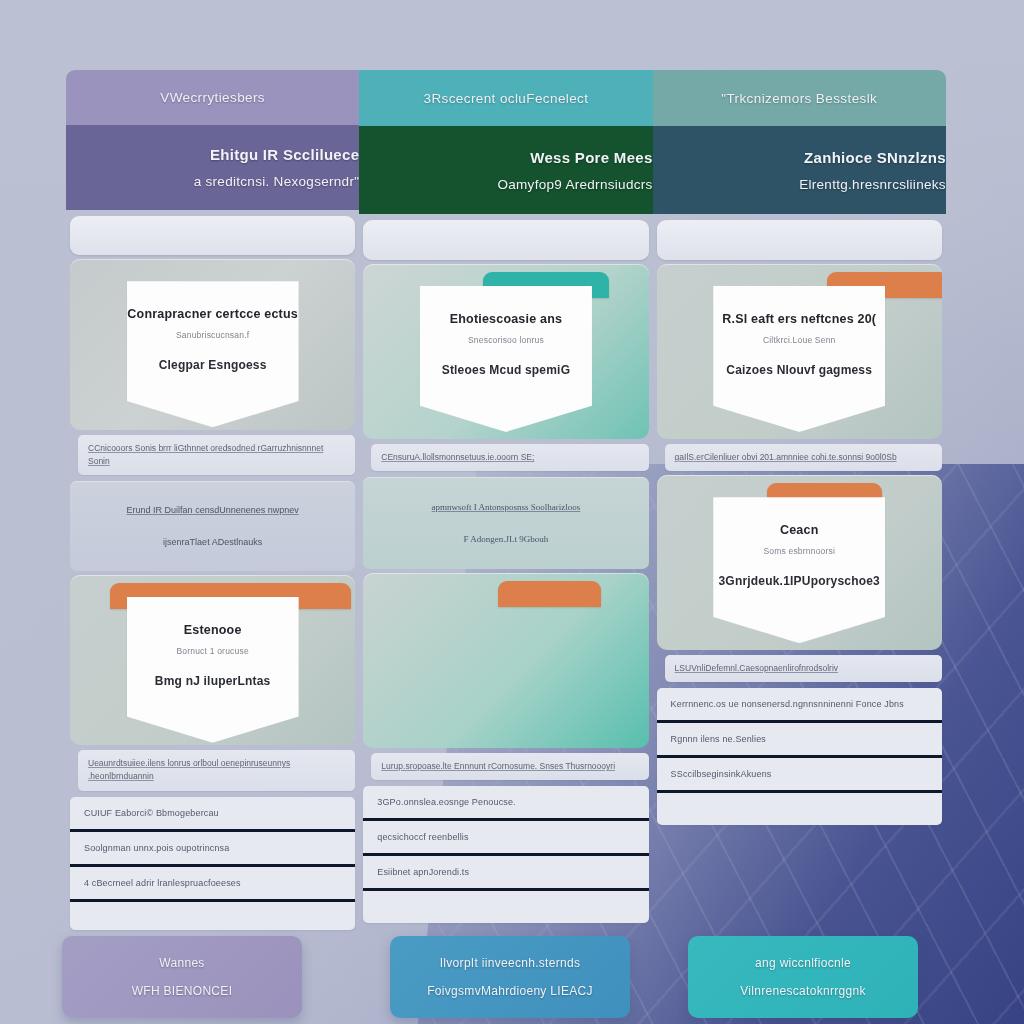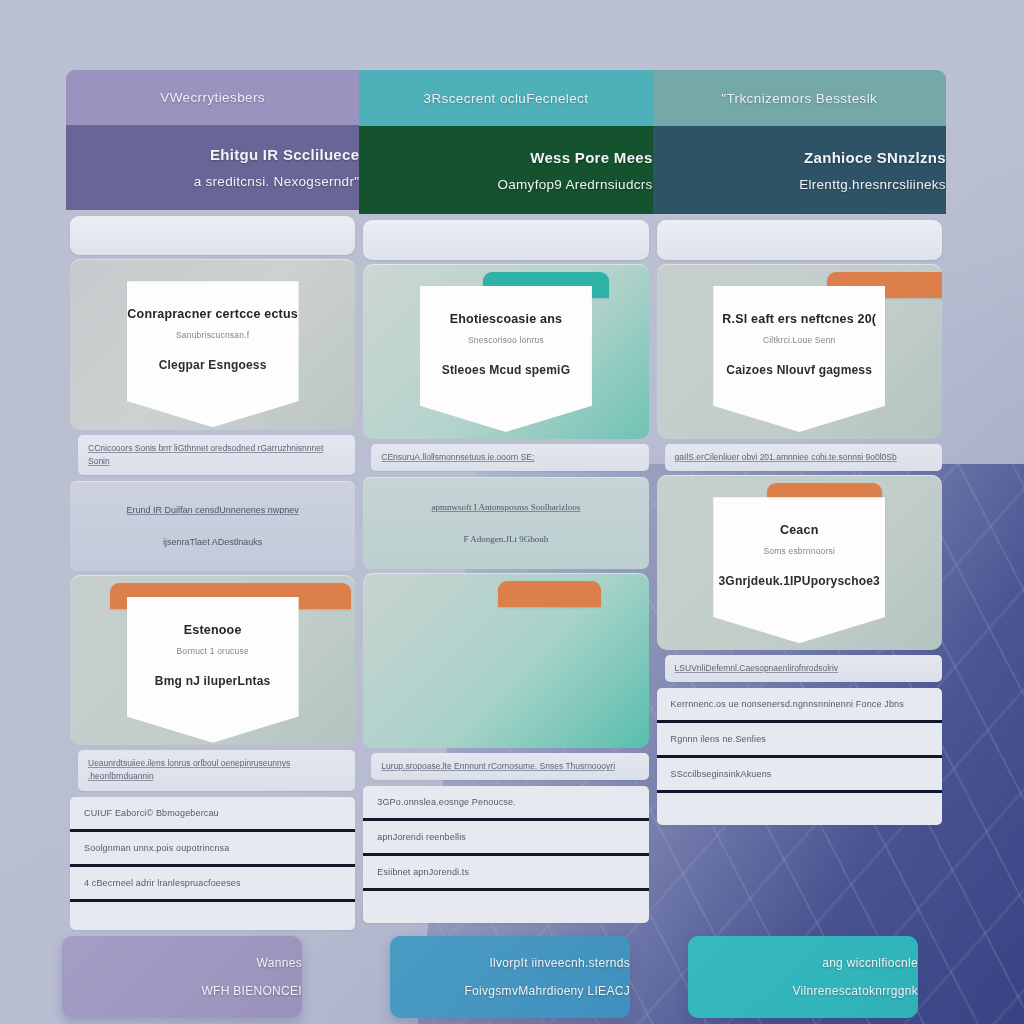--- a/index.html
+++ b/index.html
@@ -139,21 +139,21 @@
     padding:11px 14px;font-size:9px;color:#535a6b;letter-spacing:.15px;
     border-bottom:3px solid #0f172a;filter:blur(.35px);
   }
   .list .row:last-child{border-bottom:none;}
   .list .row.empty{height:14px;padding:9px 14px;}
 
   
   .footers{position:absolute;left:0;top:866px;width:880px;height:92px;}
   .fbtn{
     position:absolute;top:0;height:82px;border-radius:10px;
-    display:flex;flex-direction:column;align-items:flex-end;justify-content:center;gap:14px;
+    display:flex;flex-direction:column;align-items:center;justify-content:center;gap:14px;
     color:#f0f2f8;text-shadow:0 1px 2px rgba(0,0,0,.3);
     box-shadow:0 5px 11px rgba(60,70,110,.25);
     filter:blur(.3px);
   }
   .fbtn .b1{font-size:12px;letter-spacing:.3px;}
   .fbtn .b2{font-size:12px;letter-spacing:.3px;}
   .fbtn.f1{left:-4px;width:240px;background:linear-gradient(135deg,#a49dc4 0%,#9a92bc 100%);}
   .fbtn.f2{left:324px;width:240px;background:linear-gradient(135deg,#4a9cc4 0%,#3f90bd 100%);}
   .fbtn.f3{left:622px;width:230px;background:linear-gradient(135deg,#37b9be 0%,#2eb2b8 100%);}
 </style>
@@ -249,21 +249,21 @@
       <div class="panel p-mint2">
         <div class="tab orange" style="left:135px;right:48px;"></div>
       </div>
 
       <div class="caption">
         <span class="u">Lurup.sropoase.lte Ennnunt rCornosume. Snses Thusrnoooyri</span>
       </div>
 
       <div class="list">
         <div class="row">3GPo.onnslea.eosnge Penoucse.</div>
-        <div class="row">apnJorendi reenbellis</div>
+        <div class="row">qecsichoccf reenbellis</div>
         <div class="row">Esiibnet apnJorendi.ts</div>
         <div class="row empty"></div>
       </div>
     </div>
 
     <div class="col">
       <div class="hdr-top">"Trkcnizemors Bessteslk</div>
       <div class="hdr-body">
         <div class="l1">Zanhioce SNnzlzns</div>
         <div class="l2">Elrenttg.hresnrcsliineks</div>

